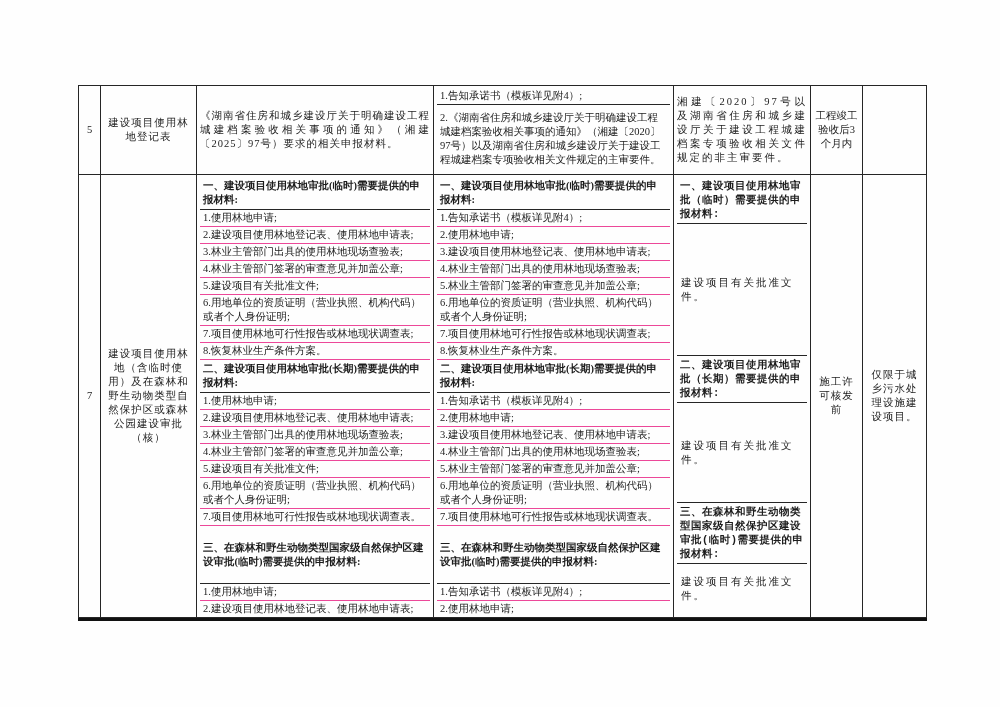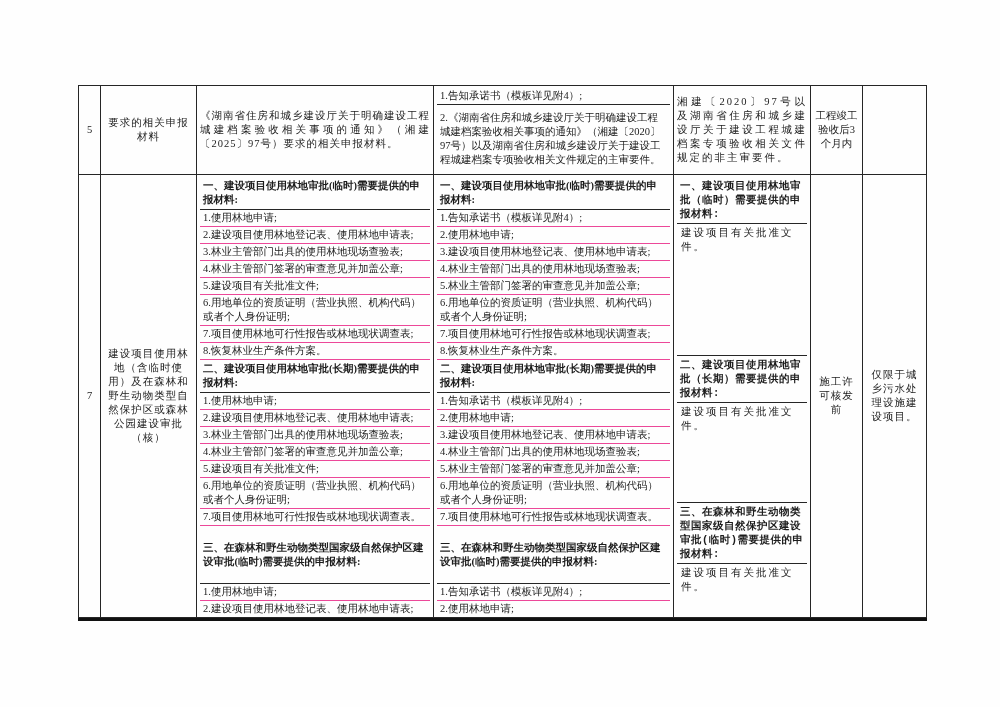--- a/index.html
+++ b/index.html
@@ -72,20 +72,21 @@
     border-bottom: 1px solid #ec4899;
     padding: 1px 3px;
     flex: 0 0 auto;
   }
   .listwrap { display: contents; }
 
   
   .c5 .sec-b {
     border-bottom: 1px solid #262626;
     display: flex;
+    align-items: center;
     padding: 2px 4px;
     letter-spacing: 2px;
     overflow: hidden;
   }
   .c5 .grow1 { flex: 1.35 1 0; }
   .c5 .grow2 { flex: 1.0 1 0; }
   .c5 .grow3 { flex: 0.5 1 0; border-bottom: none; min-height: 38px; }
   .c5 .sec-h { letter-spacing: 0.5px; font-family: Liberation Mono, monospace; }
 
   .page-num {
@@ -111,21 +112,21 @@
           <col style="width:237px">
         <col style="width:240px">
           <col style="width:137px">
           <col style="width:52px">
           <col style="width:64px">
       </colgroup>
 
       <tbody>
           <tr class="r5">
         <td class="center">5</td>
-        <td class="center sp1">要求的相关申报材料</td>
+        <td class="center sp1">建设项目使用林地登记表</td>
         <td class="just sp1">《湖南省住房和城乡建设厅关于明确建设工程城建档案验收相关事项的通知》（湘建〔2025〕97号）要求的相关申报材料。</td>
         <td class="p0">
           <div class="split">
             <div class="split-a">1.告知承诺书（模板详见附4）;</div>
             <div class="split-b">
               <span>2.《湖南省住房和城乡建设厅关于明确建设工程城建档案验收相关事项的通知》（湘建〔2020〕97号）以及湖南省住房和城乡建设厅关于建设工程城建档案专项验收相关文件规定的主审要件。</span>
             </div>
           </div>
         </td>
         <td class="sp just">湘建〔2020〕97号以及湖南省住房和城乡建设厅关于建设工程城建档案专项验收相关文件规定的非主审要件。</td>

